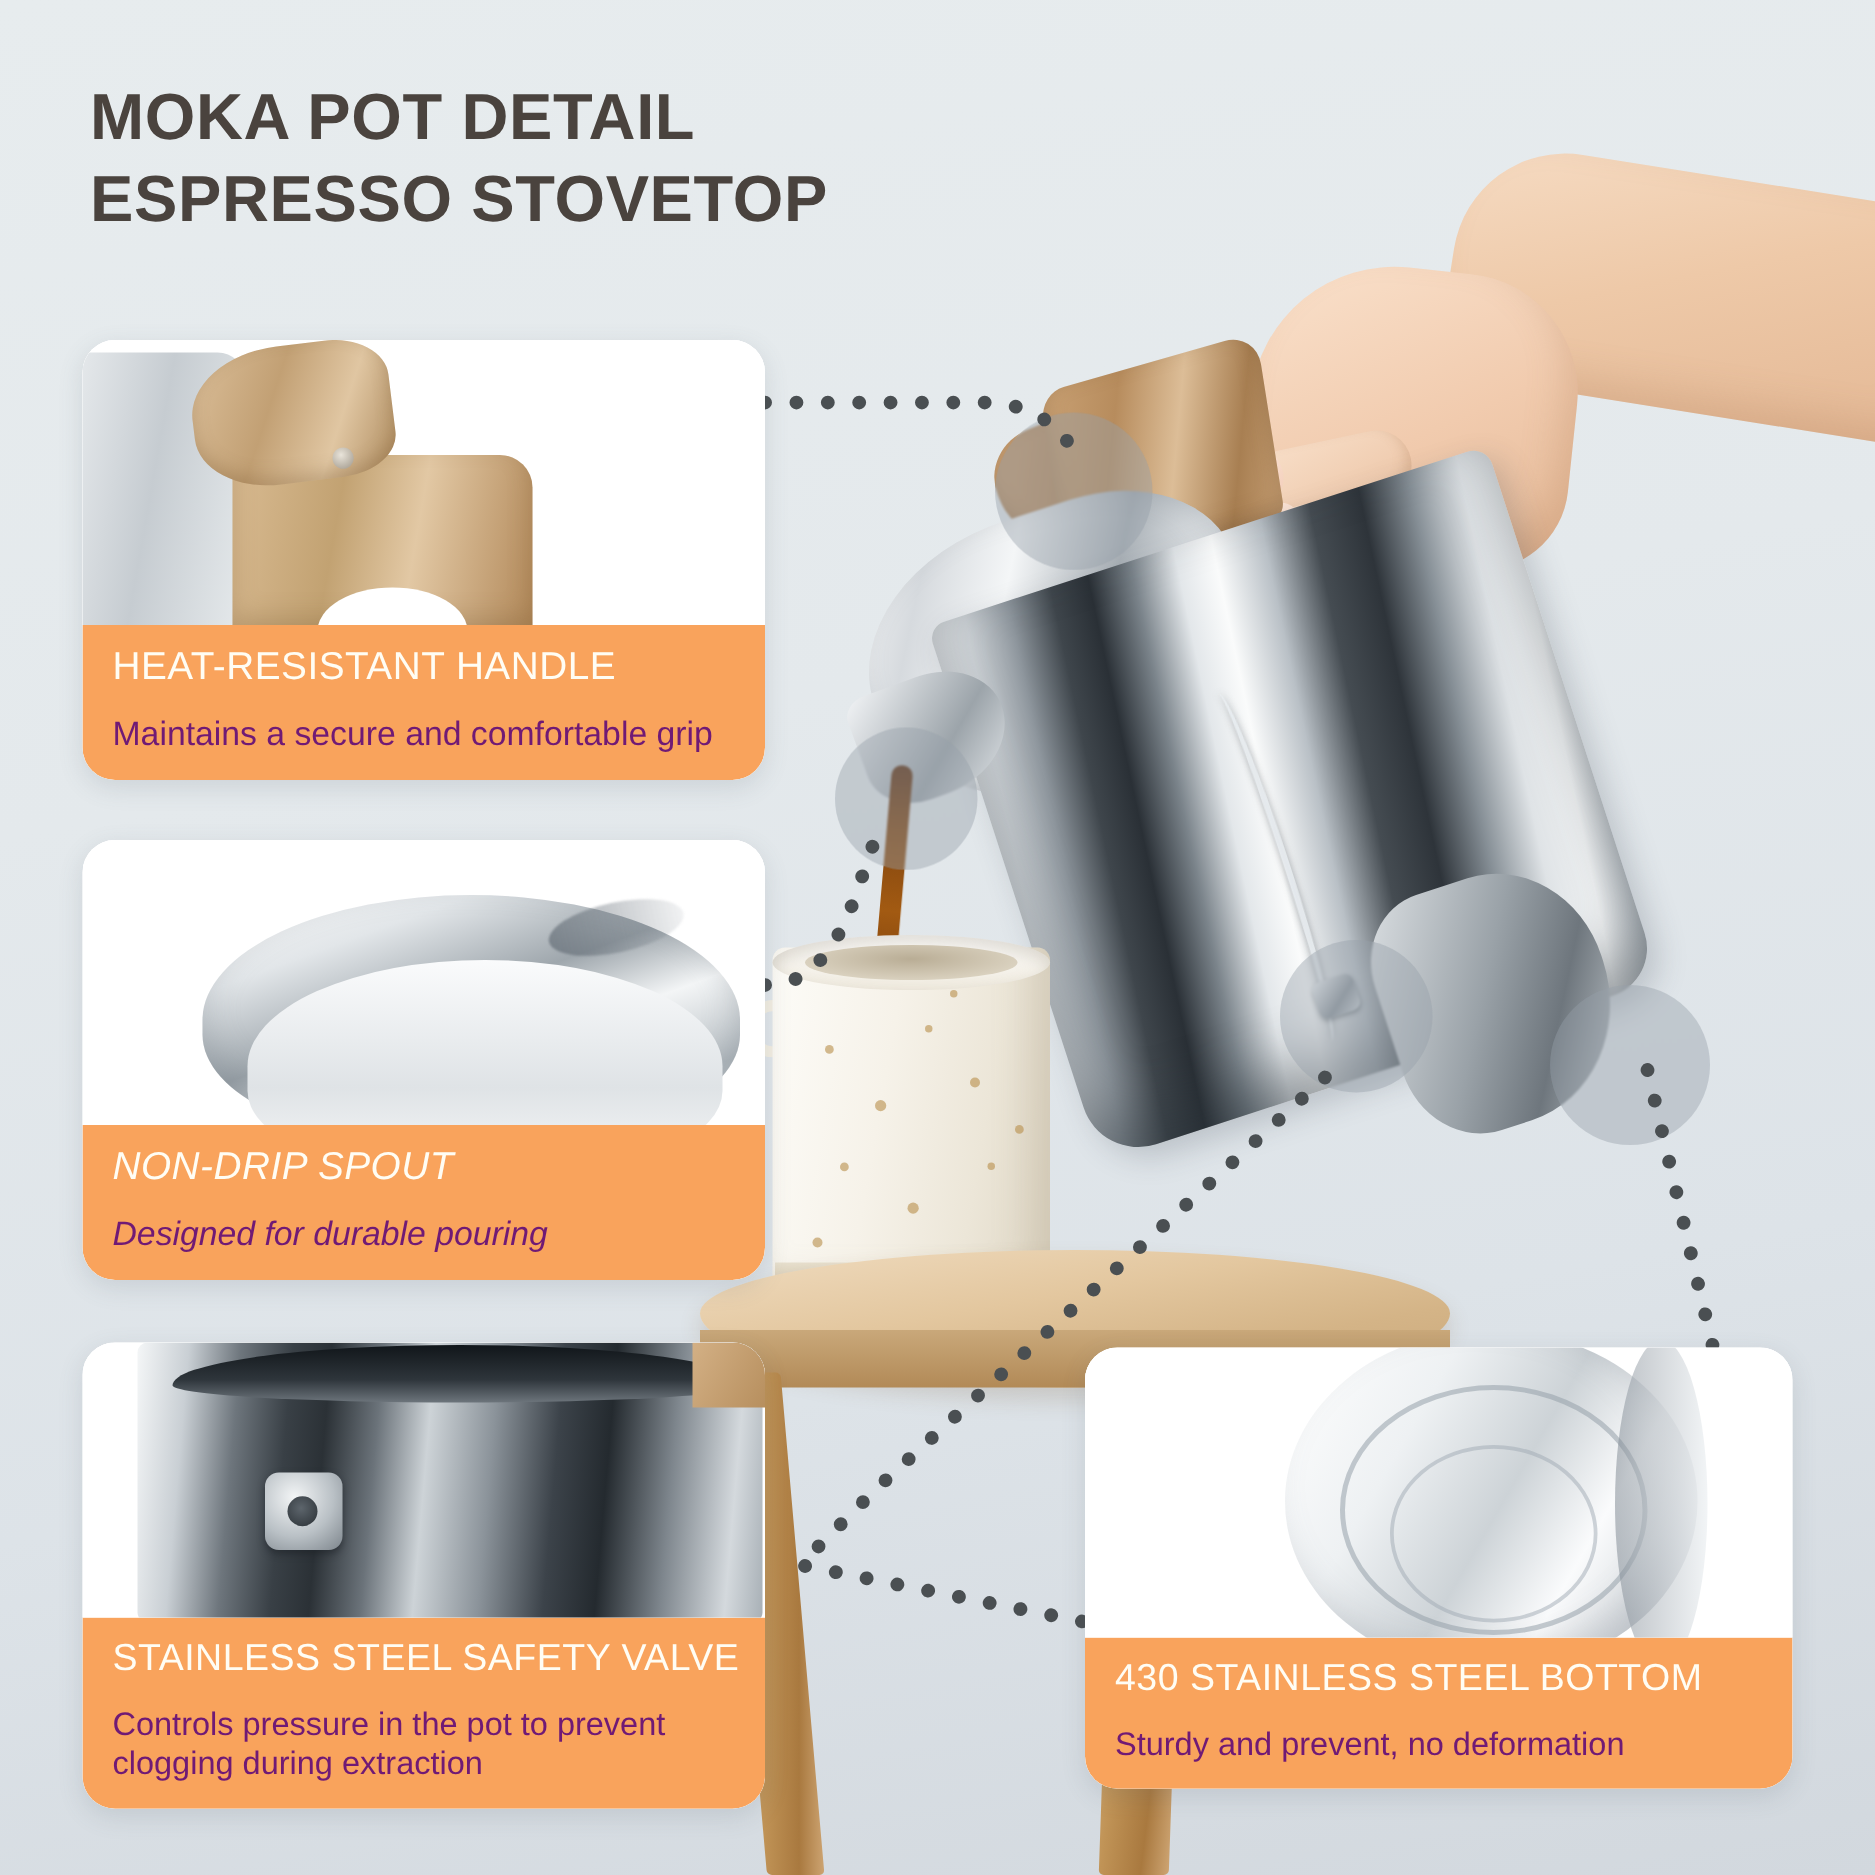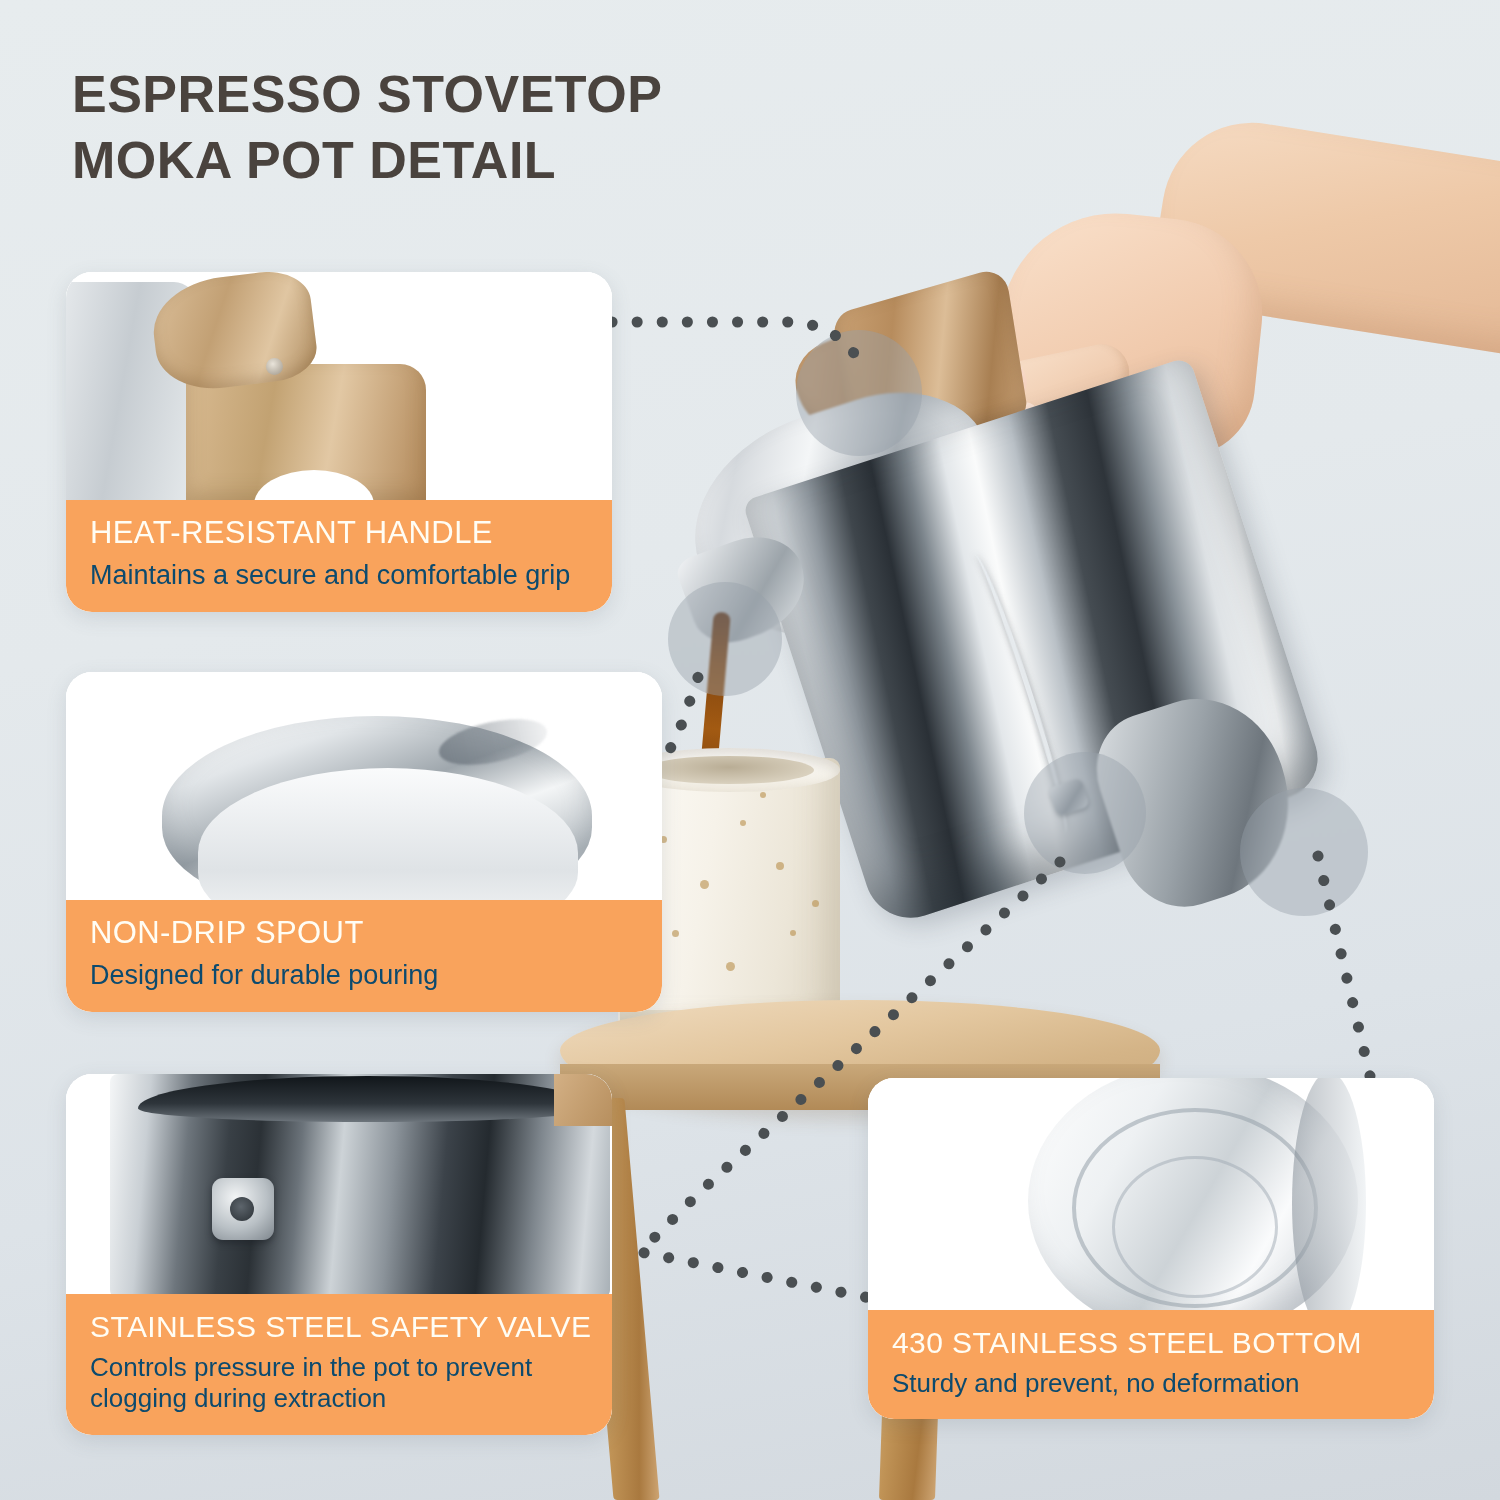--- a/index.html
+++ b/index.html
@@ -197,26 +197,26 @@
   .bar{
     background:#f9a35c; padding:16px 24px 20px 24px;
     border-radius:0 0 26px 26px;
   }
   .bar .hd{
     font-size:31px; font-weight:400; letter-spacing:.4px;
     color:#fffdf4; text-transform:uppercase; line-height:1.12;
     white-space:nowrap;
   }
   .bar .sb{
-    font-size:27px; color:#0c4a6e; line-height:1.22; margin-top:8px;
+    font-size:27px; color:#701a75; line-height:1.22; margin-top:20px;
   }
 
   #card-handle{left:66px; top:272px; width:546px;}
   #card-handle .card-photo{height:228px;}
-  #card-spout{left:66px; top:672px; width:596px;}
+  #card-spout{left:66px; top:672px; width:546px;font-style:italic;}
   #card-spout .card-photo{height:228px;}
   #card-valve{left:66px; top:1074px; width:546px;}
   #card-valve .card-photo{height:220px;}
   #card-bottom{left:868px; top:1078px; width:566px;}
   #card-bottom .card-photo{height:232px;}
   #card-bottom .bar .hd{font-size:30px;}
   #card-bottom .bar .sb{font-size:26px;}
   #card-valve .bar .hd{font-size:30px;}
   #card-valve .bar .sb{font-size:26px;}
 
@@ -386,22 +386,22 @@
 
     <path d="M612,788 Q660,790 686,712 L706,654"></path>
 
     <path d="M1060,862 L700,1192 L640,1252 L880,1300"></path>
 
     <path d="M1318,856 L1370,1076"></path>
   </g>
 </svg>
 
 <div id="page-title">
+  <span class="ln">MOKA POT DETAIL</span>
   <span class="ln">ESPRESSO STOVETOP</span>
-  <span class="ln">MOKA POT DETAIL</span>
 </div>
 
 <div class="card" id="card-handle">
   <div class="card-photo">
     <div class="ins">
       <div class="ih-pot"></div>
       <div class="ih-body"></div>
       <div class="ih-knob"></div>
       <div class="ih-screw"></div>
       <div class="ih-hole"></div>

